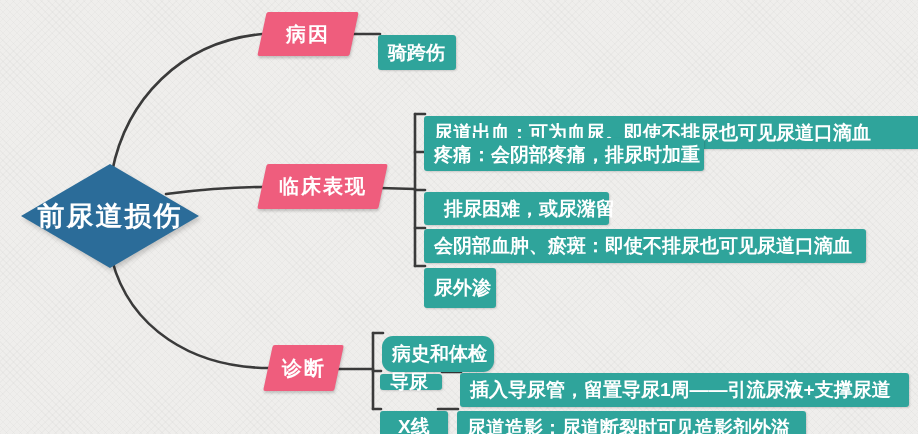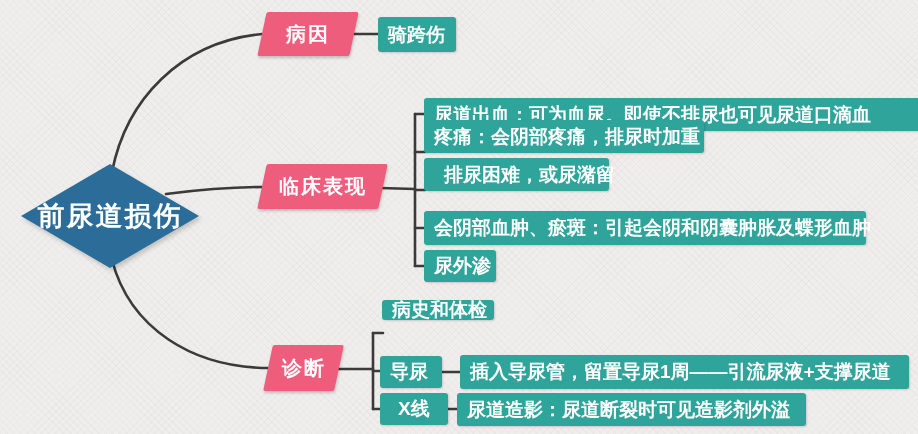--- a/index.html
+++ b/index.html
@@ -27,33 +27,33 @@
   }
   .diamond-wrap{position:absolute;left:0;top:0;filter:drop-shadow(2px 3px 2px rgba(0,0,0,0.18));}
   .para{
     background:var(--branch-fill);justify-content:center;font-size:20px;
     letter-spacing:2px;transform:skewX(-12deg);border-radius:2px;
     box-shadow:1px 2px 3px rgba(0,0,0,0.2);
   }
   .para > span{transform:skewX(12deg);}
   .leaf{
     background:var(--leaf-fill);font-size:19px;border-radius:3px;
-    padding:0 10px;box-shadow:1px 1px 2px rgba(0,0,0,0.15);
+    padding:0 10px;box-shadow:1px 1px 2px rgba(0,0,0,0.15);margin-top:18px;
   }
   .b-etiology{left:262px;top:12px;width:92px;height:44px;}
   .b-clinical{left:262px;top:164px;width:121px;height:45px;}
   .b-diagnosis{left:268px;top:345px;width:71px;height:46px;}
   .n-straddle{left:378px;top:17px;width:78px;height:35px;}
   .n-c1{left:424px;top:98px;width:544px;height:33px;}
   .n-c2{left:424px;top:120px;width:280px;height:33px;}
-  .n-c3{left:424px;top:158px;width:185px;height:33px;padding-left:20px;}
+  .n-c3{left:424px;top:174px;width:185px;height:33px;padding-left:20px;}
   .n-c4{left:424px;top:211px;width:442px;height:34px;}
-  .n-c5{left:424px;top:250px;width:72px;height:32px;}
-  .n-hist{left:382px;top:300px;width:112px;height:20px;}
-  .n-cath{left:380px;top:356px;width:62px;height:32px;}
+  .n-c5{left:424px;top:250px;width:72px;height:40px;}
+  .n-hist{left:382px;top:318px;width:112px;height:36px;border-radius:11px;}
+  .n-cath{left:380px;top:356px;width:62px;height:16px;}
   .n-cathd{left:460px;top:355px;width:449px;height:34px;}
   .n-xray{left:380px;top:393px;width:68px;height:32px;padding-left:18px;}
   .n-urg{left:457px;top:393px;width:349px;height:33px;}
 </style>
 </head>
 <body>
 
 <div class="canvas">
 
   <svg class="connectors" viewBox="0 0 918 434">
@@ -89,21 +89,21 @@
     <span>病因</span>
   </div>
   <div class="node leaf n-straddle">骑跨伤</div>
 
   <div class="node para b-clinical">
     <span>临床表现</span>
   </div>
   <div class="node leaf n-c1">尿道出血：可为血尿。即使不排尿也可见尿道口滴血</div>
   <div class="node leaf n-c2">疼痛：会阴部疼痛，排尿时加重</div>
   <div class="node leaf n-c3">排尿困难，或尿潴留</div>
-  <div class="node leaf n-c4">会阴部血肿、瘀斑：引起会阴和阴囊肿胀及蝶形血肿</div>
+  <div class="node leaf n-c4">会阴部血肿、瘀斑：即使不排尿也可见尿道口滴血</div>
   <div class="node leaf n-c5">尿外渗</div>
 
   <div class="node para b-diagnosis">
     <span>诊断</span>
   </div>
   <div class="node leaf n-hist">病史和体检</div>
   <div class="node leaf n-cath">导尿</div>
   <div class="node leaf n-cathd">插入导尿管，留置导尿1周——引流尿液+支撑尿道</div>
   <div class="node leaf n-xray">X线</div>
   <div class="node leaf n-urg">尿道造影：尿道断裂时可见造影剂外溢</div>

